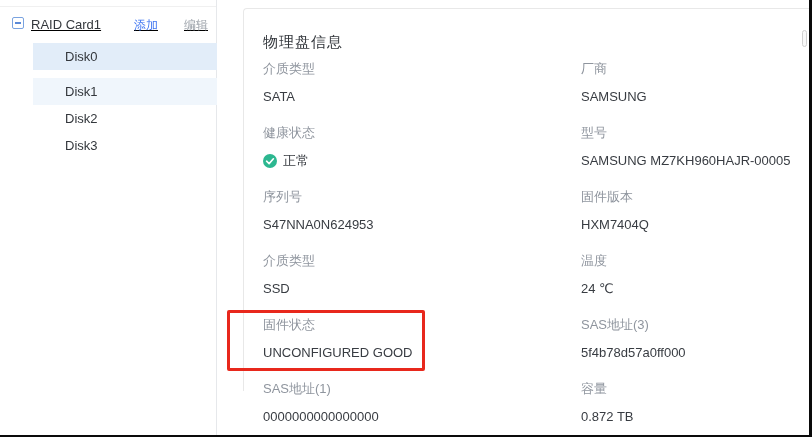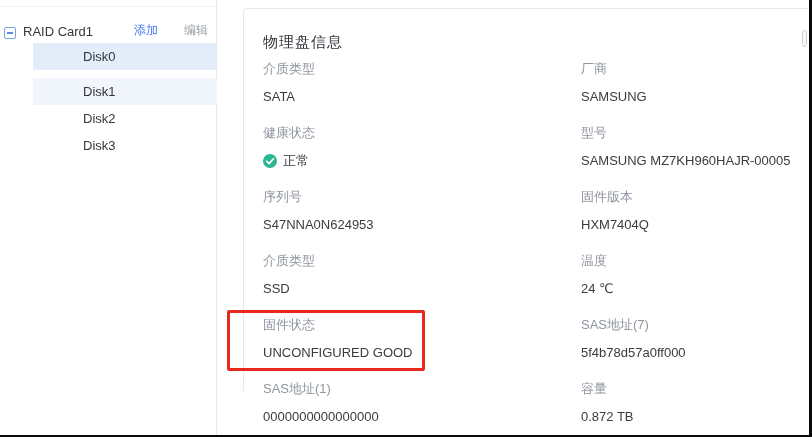--- a/index.html
+++ b/index.html
@@ -6,30 +6,30 @@
   html,body { width:812px; height:437px; background:#fff;
     font-family:"Liberation Sans","DejaVu Sans",sans-serif; }
   .app { position:relative; width:812px; height:437px; background:#fff;
     overflow:hidden; border-right:3px solid #0a0a0a; border-bottom:2px solid #0a0a0a; }
 
   
   .sidebar { position:absolute; left:0; top:0; width:217px; height:100%;
     background:#fff; border-right:1px solid #e6e8eb; }
   .sidebar-topline { position:absolute; left:0; top:6px; width:100%; height:1px; background:#f0f0f0; }
   .tree-header { position:absolute; left:0; top:17px; width:100%; height:22px;
-    display:flex; align-items:flex-end; padding:0 8px 0 4px; }
+    display:flex; align-items:flex-start; padding:0 8px 0 12px;text-decoration:underline; }
   .collapse-icon { width:12px; height:12px; border:1px solid #7aa3e0; border-radius:2px;
     position:relative; flex:0 0 auto; cursor:pointer; }
   .collapse-icon::after { content:""; position:absolute; left:2px; right:2px; top:4px;
     height:2px; background:#5b8ad8; }
   .tree-title { font-size:13px; color:#33373c; font-weight:500; margin-left:7px; flex:1 1 auto; }
   .link-add { font-size:12px; color:#3d74f1; margin-right:26px; cursor:pointer; }
   .link-edit { font-size:12px; color:#9aa0a8; cursor:pointer; }
   .disk-list { position:absolute; left:0; top:43px; width:217px; }
-  .disk-item { height:27px; line-height:27px; padding-left:50px; margin-left:33px;
+  .disk-item { height:27px; line-height:27px; padding-left:32px; margin-left:33px;
     font-size:13px; color:#33373c; cursor:pointer; }
   .disk-item.sel  { background:#e2edf9; }
   .disk-item.sel2 { background:#f0f6fc;margin-top:8px; }
 
   
   .panel { position:absolute; left:243px; top:8px; width:566px; height:383px;
     background:#fff; border:1px solid #e8e8e8; border-right:none; border-bottom:none;
     border-radius:4px 0 0 0; }
   .panel-title { position:absolute; left:19px; top:24px; font-size:15px;
     color:#33373c; font-weight:500; letter-spacing:1px; }
@@ -122,21 +122,21 @@
         <div class="flabel">温度</div>
         <div class="fvalue">24 ℃</div>
       </div>
 
       <div class="field">
         <div class="flabel">固件状态</div>
         <div class="fvalue">UNCONFIGURED GOOD</div>
       </div>
 
       <div class="field">
-        <div class="flabel">SAS地址(7)</div>
+        <div class="flabel">SAS地址(3)</div>
         <div class="fvalue">5f4b78d57a0ff000</div>
       </div>
 
       <div class="field">
         <div class="flabel">SAS地址(1)</div>
         <div class="fvalue">0000000000000000</div>
       </div>
 
       <div class="field">
         <div class="flabel">容量</div>

